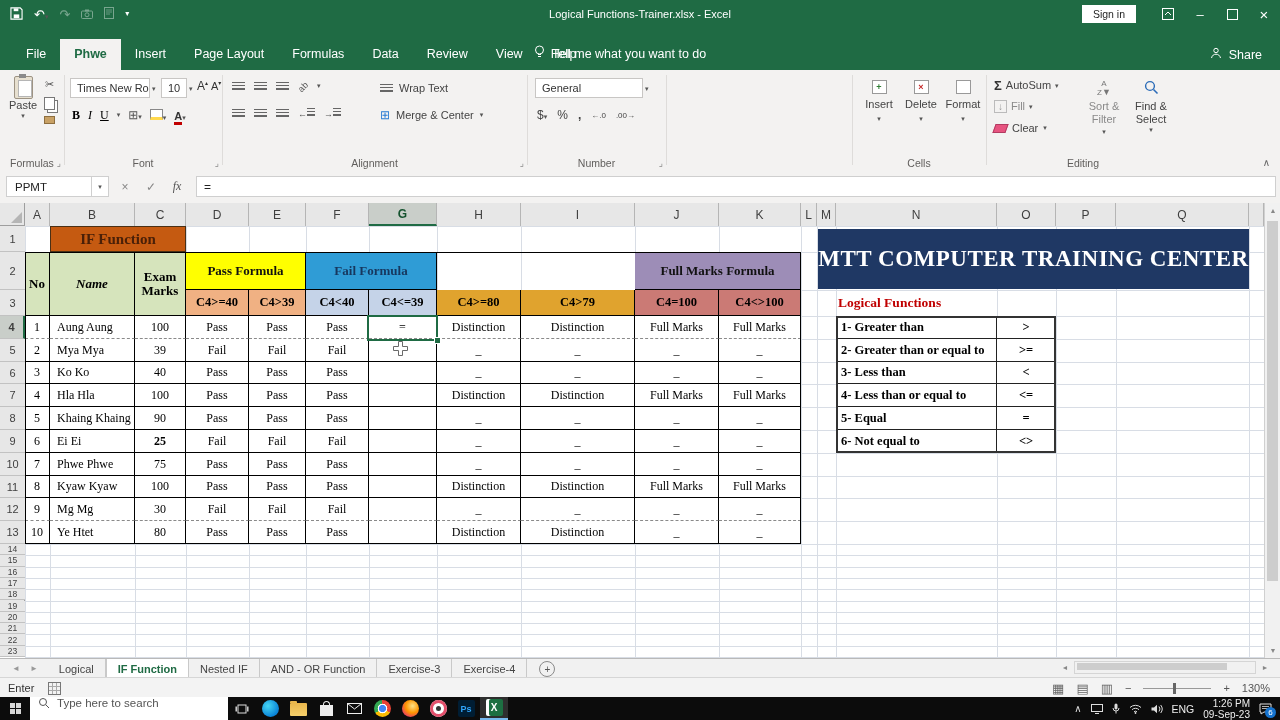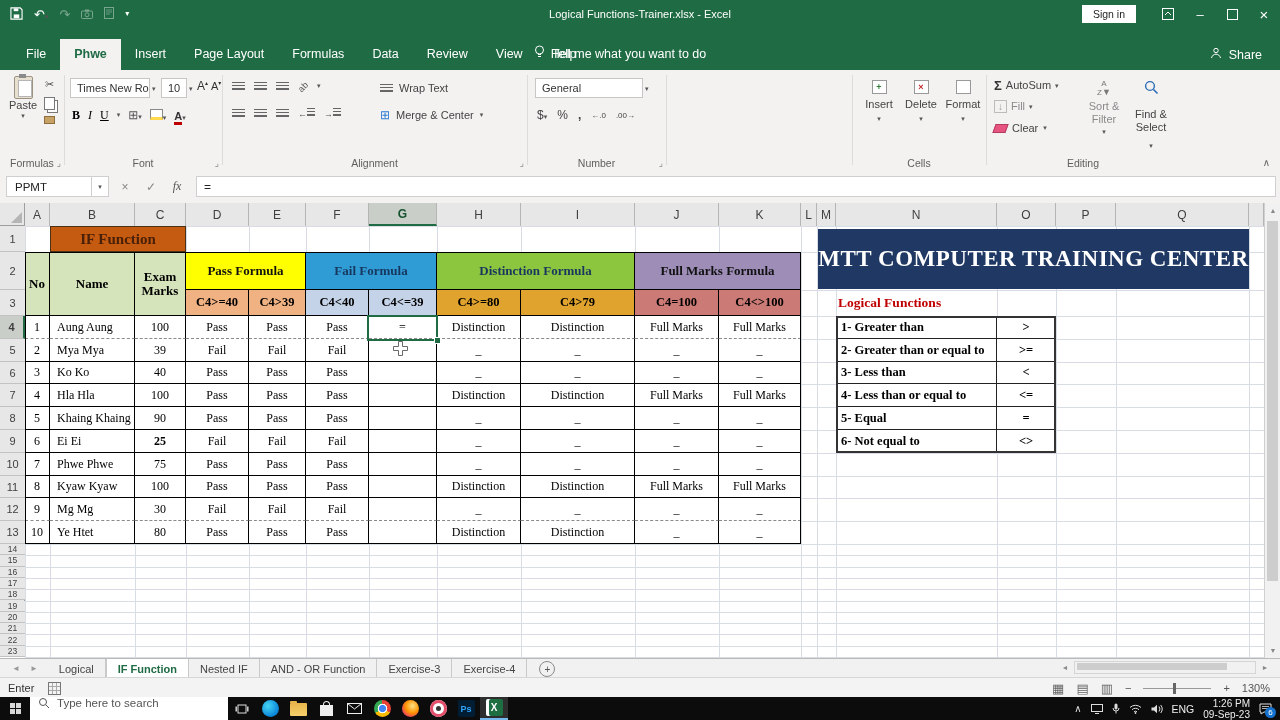--- a/index.html
+++ b/index.html
@@ -353,21 +353,21 @@
       <div style="position:absolute;left:8px;top:52px;display:flex;gap:5px;align-items:center">
         <span class="erase"></span>
         <span class="gtxt">Clear</span>
         <span class="dd">▾</span>
       </div>
       <div class="bcol" style="left:96px;top:10px;width:44px;gap:3px">
         <span style="font-size:8px;color:#777;line-height:1">A<br>Z<span style="font-size:9px">▼</span></span>
         <span class="gtxt gr">Sort &amp; Filter</span>
         <span class="dd gr">▾</span>
       </div>
-      <div class="bcol" style="left:142px;top:10px;width:46px;gap:9px">
+      <div class="bcol" style="left:142px;top:10px;width:46px;gap:1px">
         <span><svg width="15" height="15" viewBox="0 0 15 15">
               <circle cx="6" cy="6" r="4.4" fill="none" stroke="#2B6CB8" stroke-width="1.4"></circle>
               <line x1="9.5" y1="9.5" x2="13.5" y2="13.5" stroke="#2B6CB8" stroke-width="1.6"></line>
             </svg></span>
         <span class="gtxt">Find &amp; Select</span>
         <span class="dd">▾</span>
       </div>
       <div class="rlabel">Editing</div>
     </div>
     <div class="collapse">∧</div>
@@ -480,25 +480,24 @@
       <div class="rh small" style="left: 0px; top: 363.6px; width: 25px; height: 11.3px;">16</div>
       <div class="rh small" style="left: 0px; top: 374.9px; width: 25px; height: 11.3px;">17</div>
       <div class="rh small" style="left: 0px; top: 386.2px; width: 25px; height: 11.3px;">18</div>
       <div class="rh small" style="left: 0px; top: 397.5px; width: 25px; height: 11.3px;">19</div>
       <div class="rh small" style="left: 0px; top: 408.8px; width: 25px; height: 11.3px;">20</div>
       <div class="rh small" style="left: 0px; top: 420.1px; width: 25px; height: 11.3px;">21</div>
       <div class="rh small" style="left: 0px; top: 431.4px; width: 25px; height: 11.3px;">22</div>
       <div class="rh small" style="left: 0px; top: 442.7px; width: 25px; height: 11.3px;">23</div>
       <div class="cell ifc" style="left: 50px; top: 23px; width: 136px; height: 26px; background: rgb(197, 90, 17); color: rgb(74, 32, 8);">IF Function</div>
       <div class="cell hG" style="left: 25px; top: 49px; width: 25px; height: 64px; background: rgb(214, 228, 188);">No</div>
-      <div class="cell hG" style="left: 50px; top: 49px; width: 85px; height: 64px; background: rgb(214, 228, 188);">Name</div>
+      <div class="cell hG" style="left: 50px; top: 49px; width: 85px; height: 64px; background: rgb(214, 228, 188); font-style: italic;">Name</div>
       <div class="cell hG" style="left: 135px; top: 49px; width: 51px; height: 64px; background: rgb(214, 228, 188);">Exam Marks</div>
       <div class="cell ghdr" style="left: 186px; top: 49px; width: 120px; height: 38px; background: rgb(255, 255, 0); color: rgb(17, 17, 17);">Pass Formula</div>
       <div class="cell ghdr" style="left: 306px; top: 49px; width: 131px; height: 38px; background: rgb(47, 156, 214); color: rgb(23, 55, 94);">Fail Formula</div>
-      <div class="cell ghdr" style="left: 437px; top: 49px; width: 198px; height: 38px; background: rgb(140, 198, 63); color: rgb(23, 55, 94);">Distinction Formula</div>
       <div class="cell ghdr" style="left: 635px; top: 49px; width: 166px; height: 38px; background: rgb(157, 141, 183); color: rgb(17, 17, 17);">Full Marks Formula</div>
       <div class="cell shdr" style="left: 186px; top: 87px; width: 63px; height: 26px; background: rgb(240, 177, 131);">C4&gt;=40</div>
       <div class="cell shdr" style="left: 249px; top: 87px; width: 57px; height: 26px; background: rgb(240, 177, 131);">C4&gt;39</div>
       <div class="cell shdr" style="left: 306px; top: 87px; width: 63px; height: 26px; background: rgb(197, 211, 232);">C4&lt;40</div>
       <div class="cell shdr" style="left: 369px; top: 87px; width: 68px; height: 26px; background: rgb(197, 211, 232);">C4&lt;=39</div>
       <div class="cell shdr" style="left: 437px; top: 87px; width: 84px; height: 26px; background: rgb(224, 163, 46);">C4&gt;=80</div>
       <div class="cell shdr" style="left: 521px; top: 87px; width: 114px; height: 26px; background: rgb(224, 163, 46);">C4&gt;79</div>
       <div class="cell shdr" style="left: 635px; top: 87px; width: 84px; height: 26px; background: rgb(203, 122, 117);">C4=100</div>
       <div class="cell shdr" style="left: 719px; top: 87px; width: 82px; height: 26px; background: rgb(203, 122, 117);">C4&lt;&gt;100</div>
       <div class="cell" style="left: 25px; top: 113px; width: 25px; height: 23px; border-bottom: 1px dashed rgb(138, 138, 138);">1</div>

